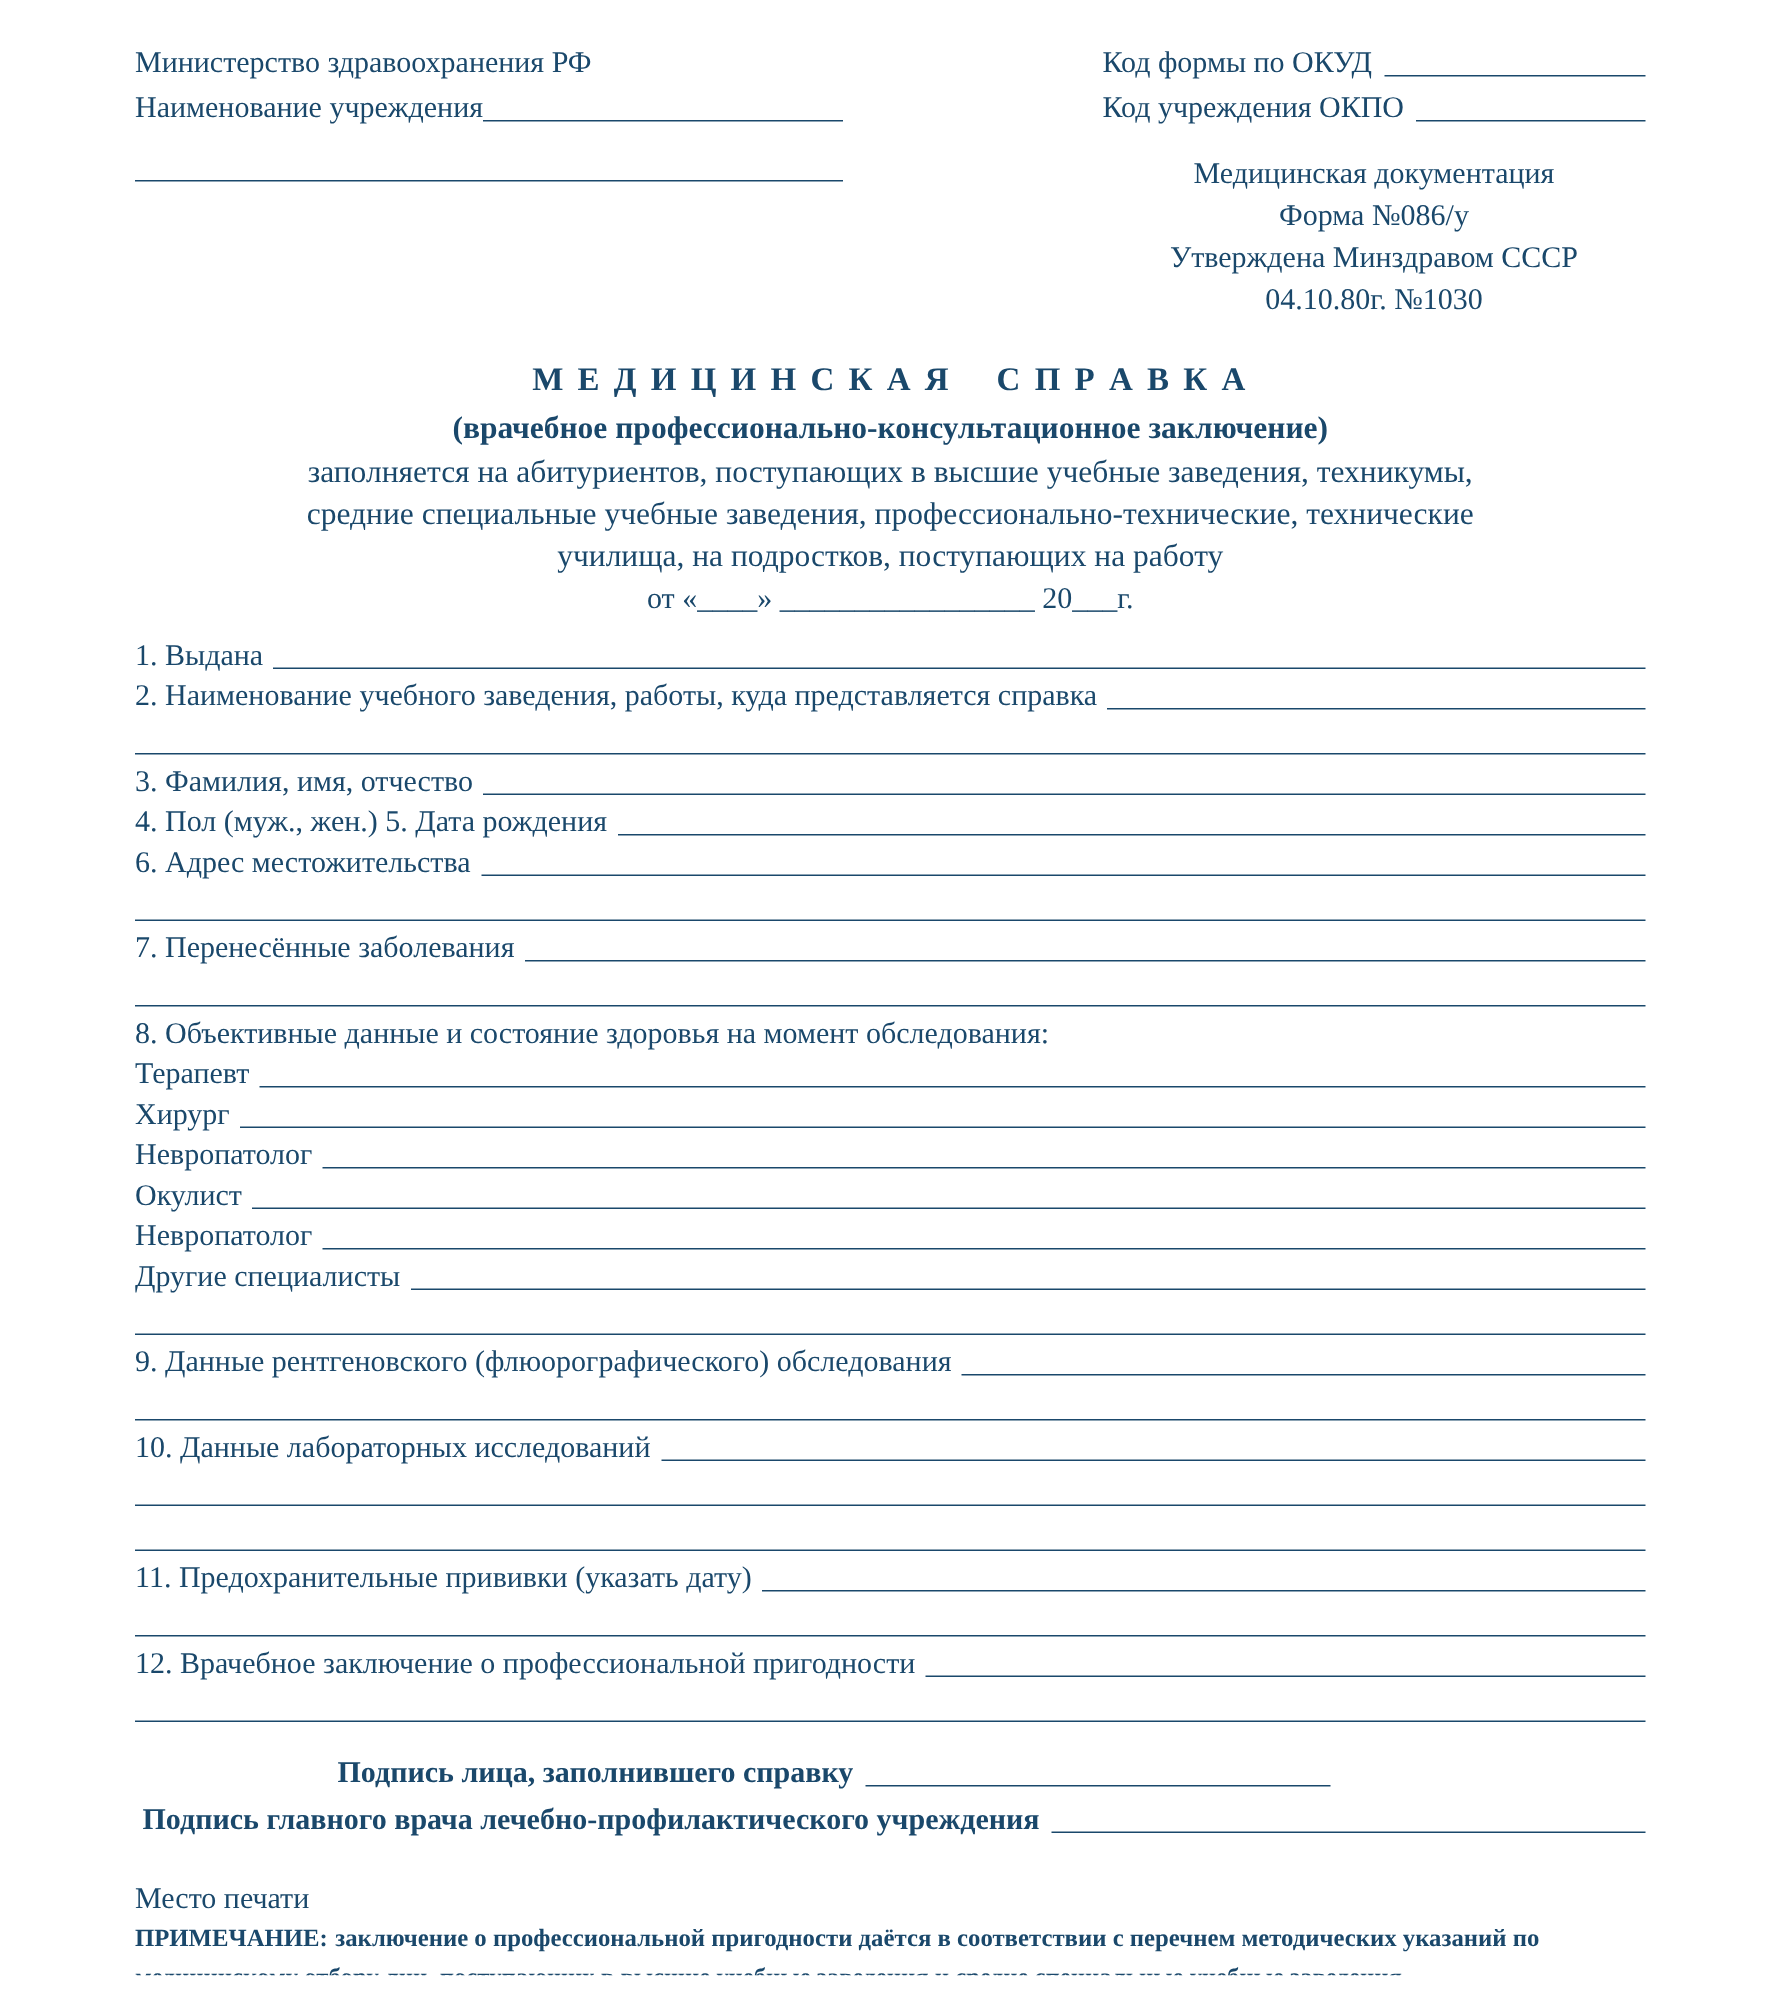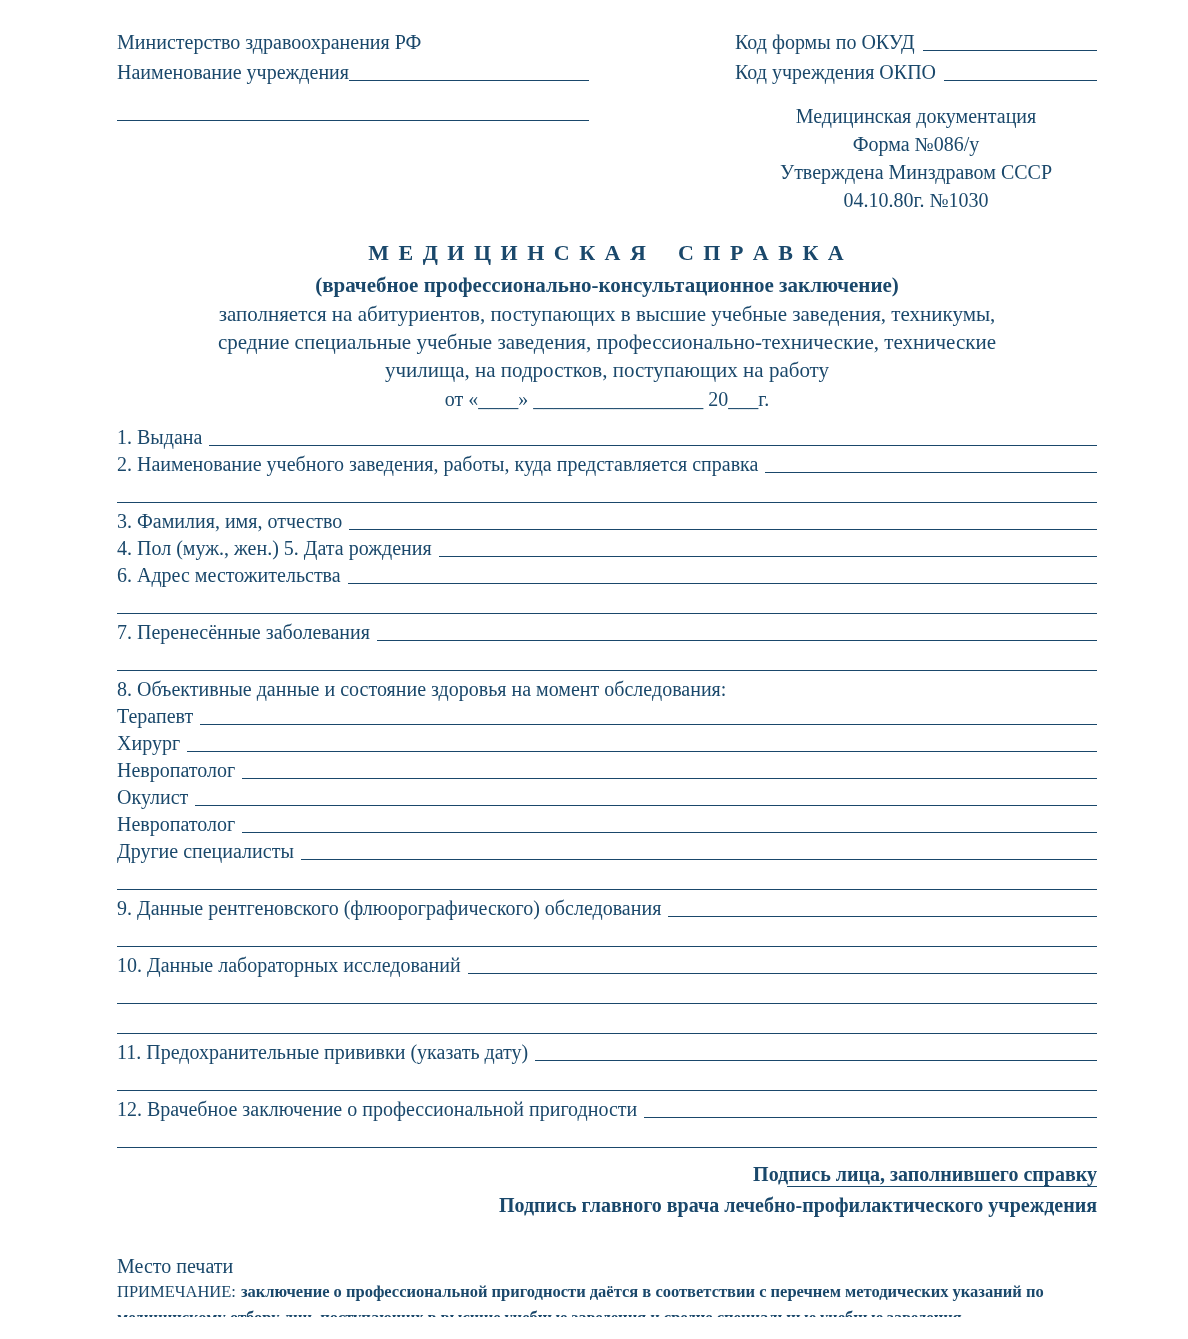--- a/index.html
+++ b/index.html
@@ -7,21 +7,21 @@
   html, body { background: #ffffff; }
   .page {
     position: relative;
     width: 1188px;
     height: 1317px;
     margin: 0 auto;
     background: #ffffff;
     color: var(--ink);
     font-family: "Liberation Serif", "DejaVu Serif", serif;
     font-size: 20px;
-    padding: 24px 91px 16px 117px;
+    padding: 24px 91px 16px 90px;
     overflow: hidden;
   }
 
   
   .header { display: flex; justify-content: space-between; min-height: 192px; }
   .header-left { width: 472px; }
   .header-left .hl-line { display: flex; align-items: flex-end; height: 30px; }
   .header-right { width: 362px; font-family: Liberation Serif, serif; }
   .hr-code { display: flex; align-items: flex-end; height: 30px; }
   .blank { border-bottom: 1.5px solid var(--ink); margin-bottom: 3px; }
@@ -45,31 +45,31 @@
   .form-rows { margin-top: 8px; }
   .frow { display: flex; align-items: flex-end; height: 27px; }
   .frow.full { height: 30px; }
   .frow.noline { }
   .flabel { line-height: 1.15; white-space: nowrap; }
   .fline { flex: 1; border-bottom: 1.5px solid var(--ink); margin-left: 7px; margin-bottom: 3px; }
   .frow.full .fline { margin-left: 0; }
 
   
   .signatures { margin-top: 12px; }
-  .sigrow { display: flex; align-items: flex-end; height: 31px; font-weight: bold; flex-direction: column; }
+  .sigrow { display: flex; align-items: flex-end; height: 31px; font-weight: bold; }
   .siglabel { line-height: 1.15; white-space: nowrap; }
   .sigline { border-bottom: 1.5px solid var(--ink); margin-left: 8px; margin-bottom: 3px; }
   .sigline.fixed { width: 310px; }
   .sigline.fill { flex: 1; }
 
   
   .footer { display: flex; margin-top: 28px; flex-direction: column; }
   .stamp { width: 271px; font-size: 20px; line-height: 26px; }
   .note { flex: 1; font-size: 16.5px; font-weight: bold; line-height: 26px; text-align: left; }
-  .note-label { font-weight: normal; }
+  .note-label { font-weight: bold; }
   .note-text { margin-left: 5px; }
 </style>
 </head>
 <body>
 
 <div class="page">
 
   <div class="header">
     <div class="header-left">
       <div class="hl-line">

